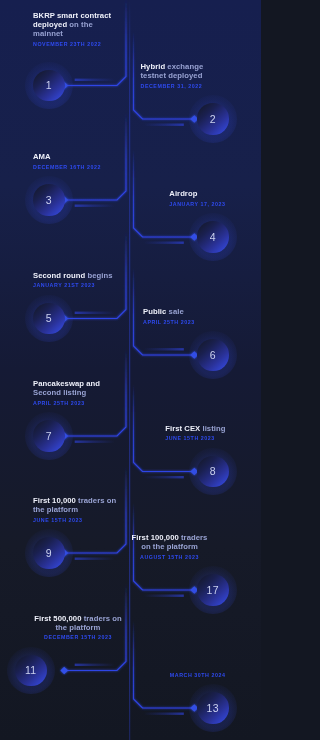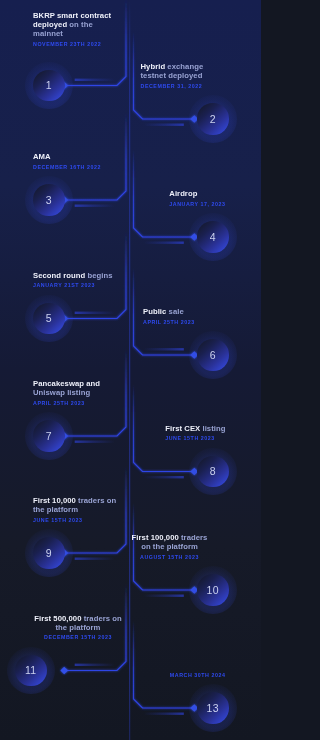--- a/index.html
+++ b/index.html
@@ -155,21 +155,21 @@
           <div class="t">Public <i>sale</i></div>
           <div class="d">APRIL 25TH 2023</div>
         </div>
       </div>
       <div class="node" style="left: 33px; top: 420.25px;">
         <div class="glow"></div>
         <div class="ball"></div>
         <div class="num">7</div>
       </div>
       <div class="txt" style="left: 33px; width: 90px; bottom: 334.5px;">
-        <div class="t">Pancakeswap and <i>Uniswap listing</i></div>
+        <div class="t">Pancakeswap and <i>Second listing</i></div>
         <div class="d">APRIL 25TH 2023</div>
       </div>
       <div class="node" style="left: 197px; top: 455.75px;">
         <div class="glow"></div>
         <div class="ball"></div>
         <div class="num">8</div>
       </div>
       <div class="txt" style="right: 35.5px; width: 86px; display: flex; flex-direction: column; align-items: flex-end; bottom: 299px;">
         <div style="width:max-content;max-width:85px">
           <div class="t">First CEX <i>listing</i></div>
@@ -181,21 +181,21 @@
         <div class="ball"></div>
         <div class="num">9</div>
       </div>
       <div class="txt" style="left: 33px; width: 90px; bottom: 217.5px;">
         <div class="t">First 10,000 <i>traders on the platform</i></div>
         <div class="d">JUNE 15TH 2023</div>
       </div>
       <div class="node" style="left: 197px; top: 574.25px;">
         <div class="glow"></div>
         <div class="ball"></div>
-        <div class="num">10</div>
+        <div class="num">17</div>
       </div>
       <div class="txt" style="right: 49px; width: 86px; display: flex; flex-direction: column; align-items: flex-end; bottom: 180.5px; text-align: center;">
         <div style="width:max-content;max-width:85px">
           <div class="t">First 100,000 <i>traders on the platform</i></div>
           <div class="d">AUGUST 15TH 2023</div>
         </div>
       </div>
       <div class="node" style="left: 15px; top: 654.75px;">
         <div class="glow"></div>
         <div class="ball"></div>

